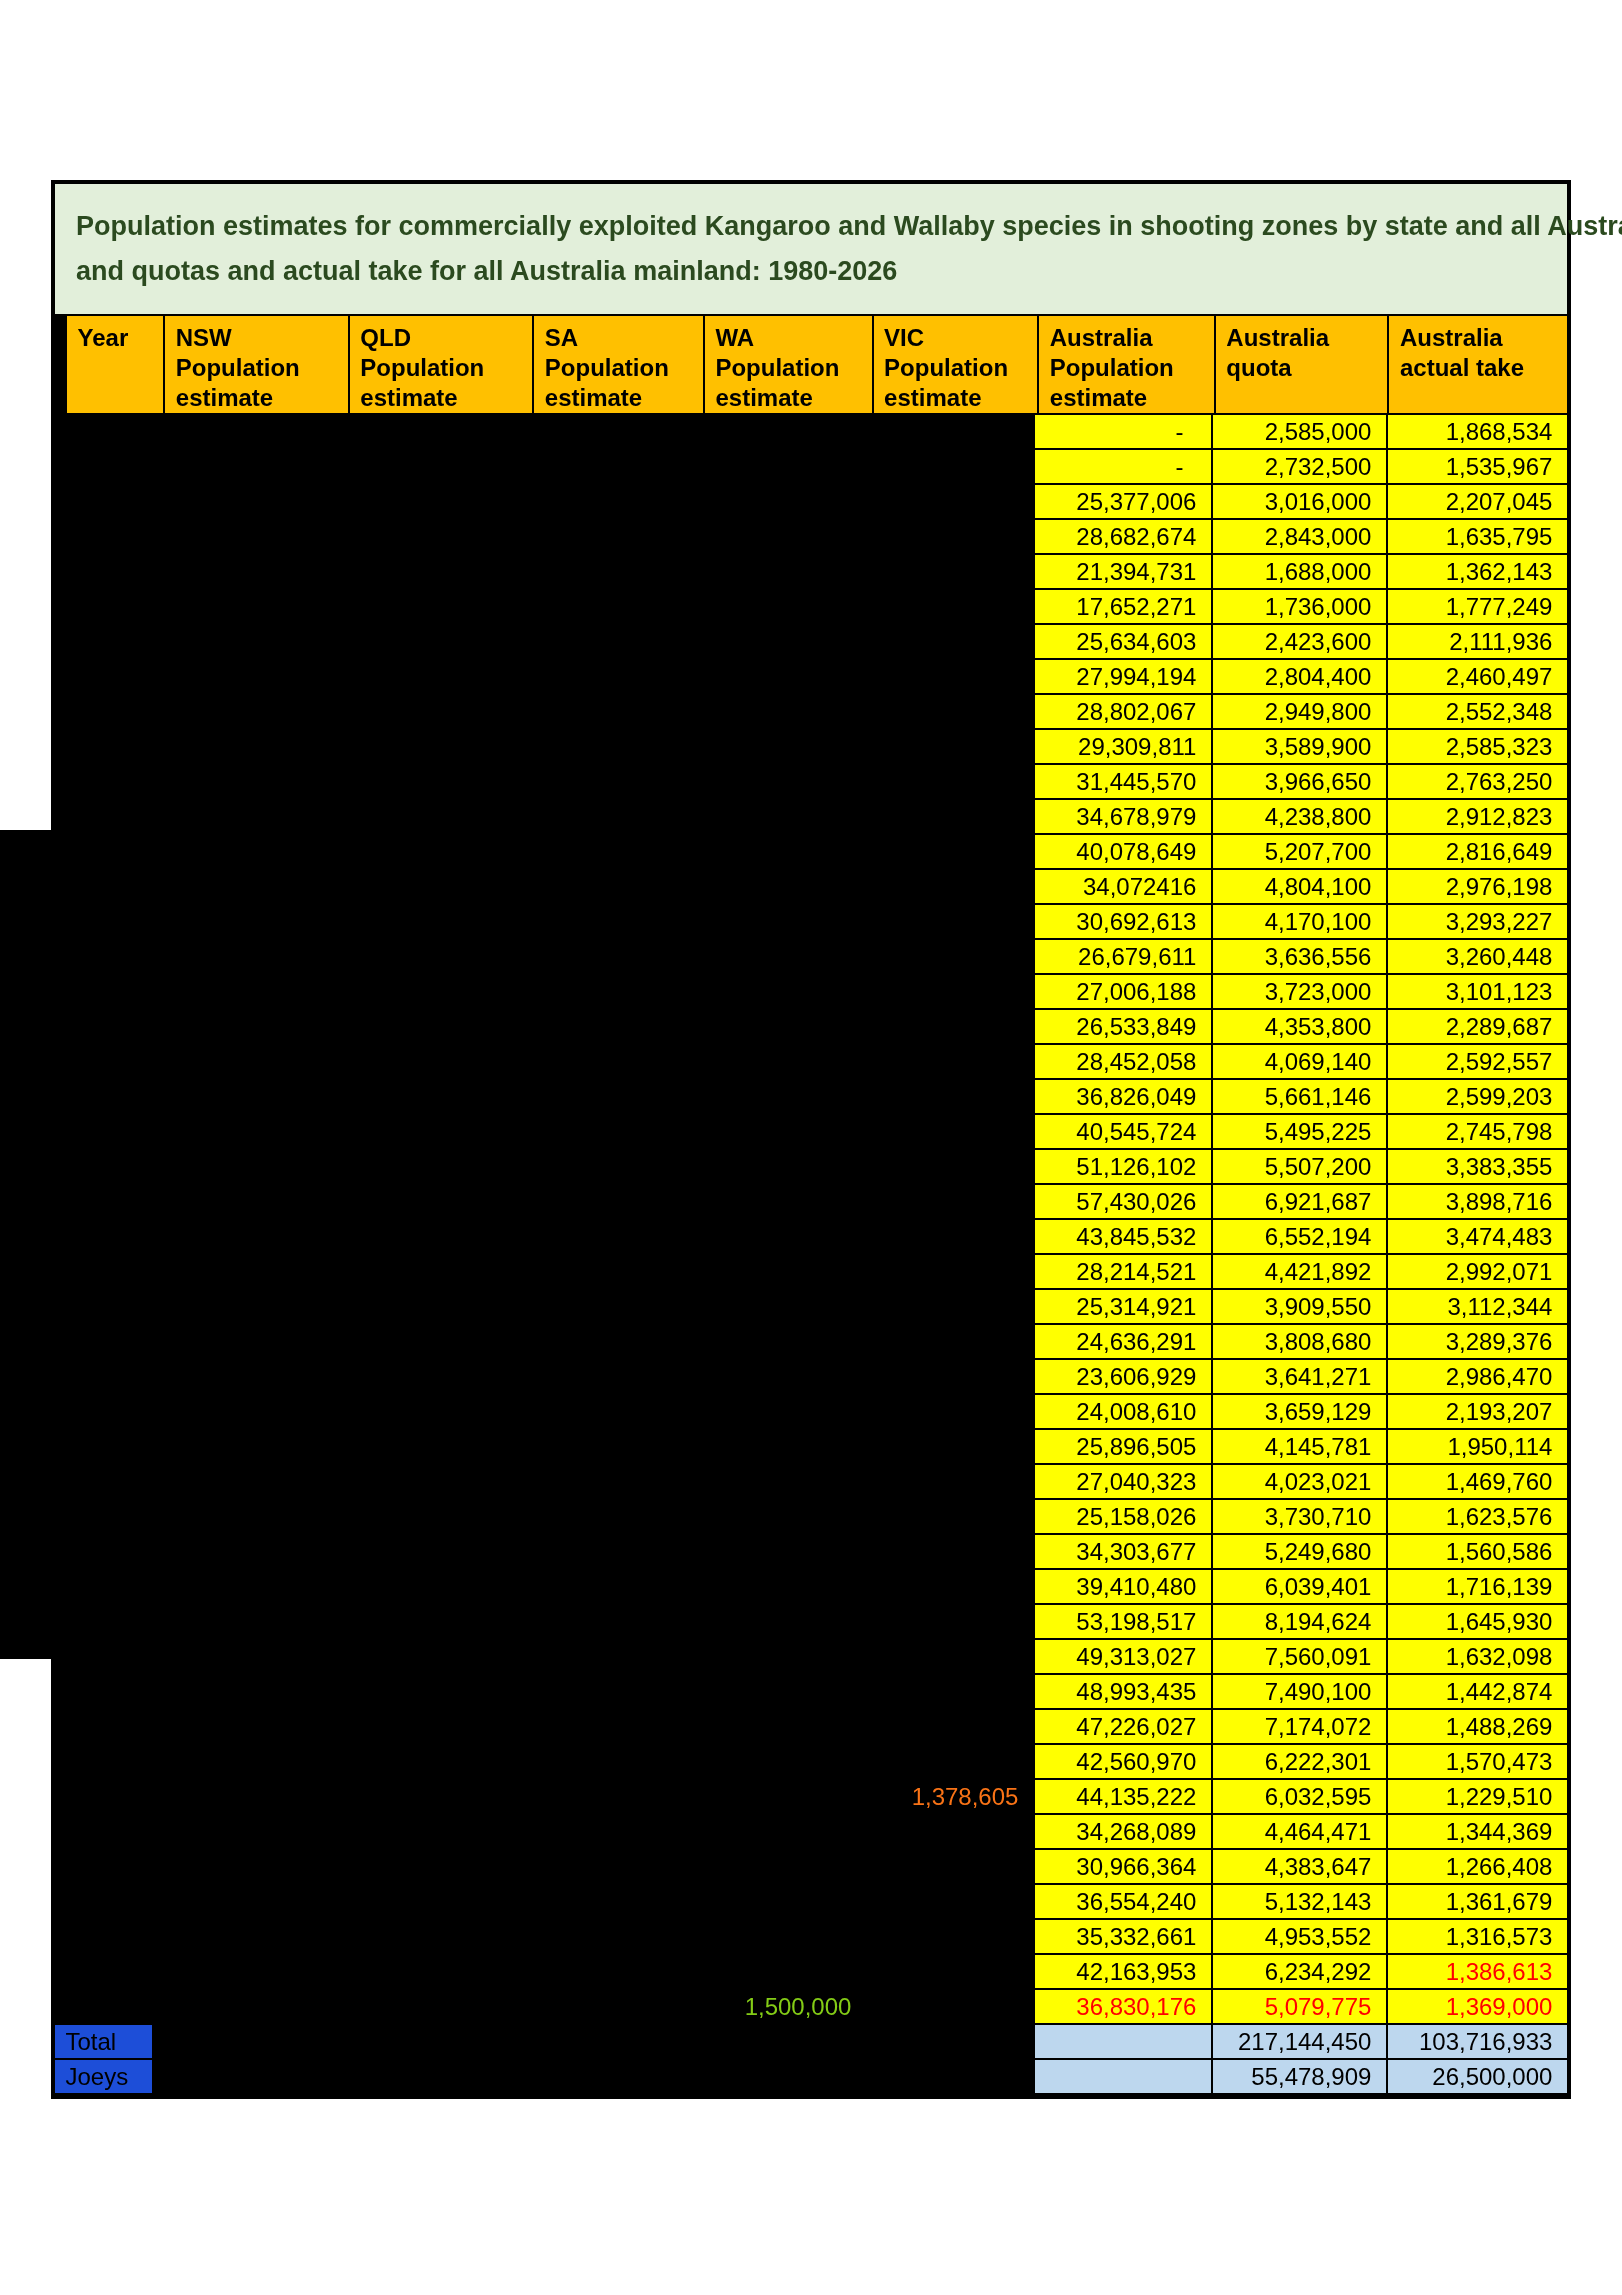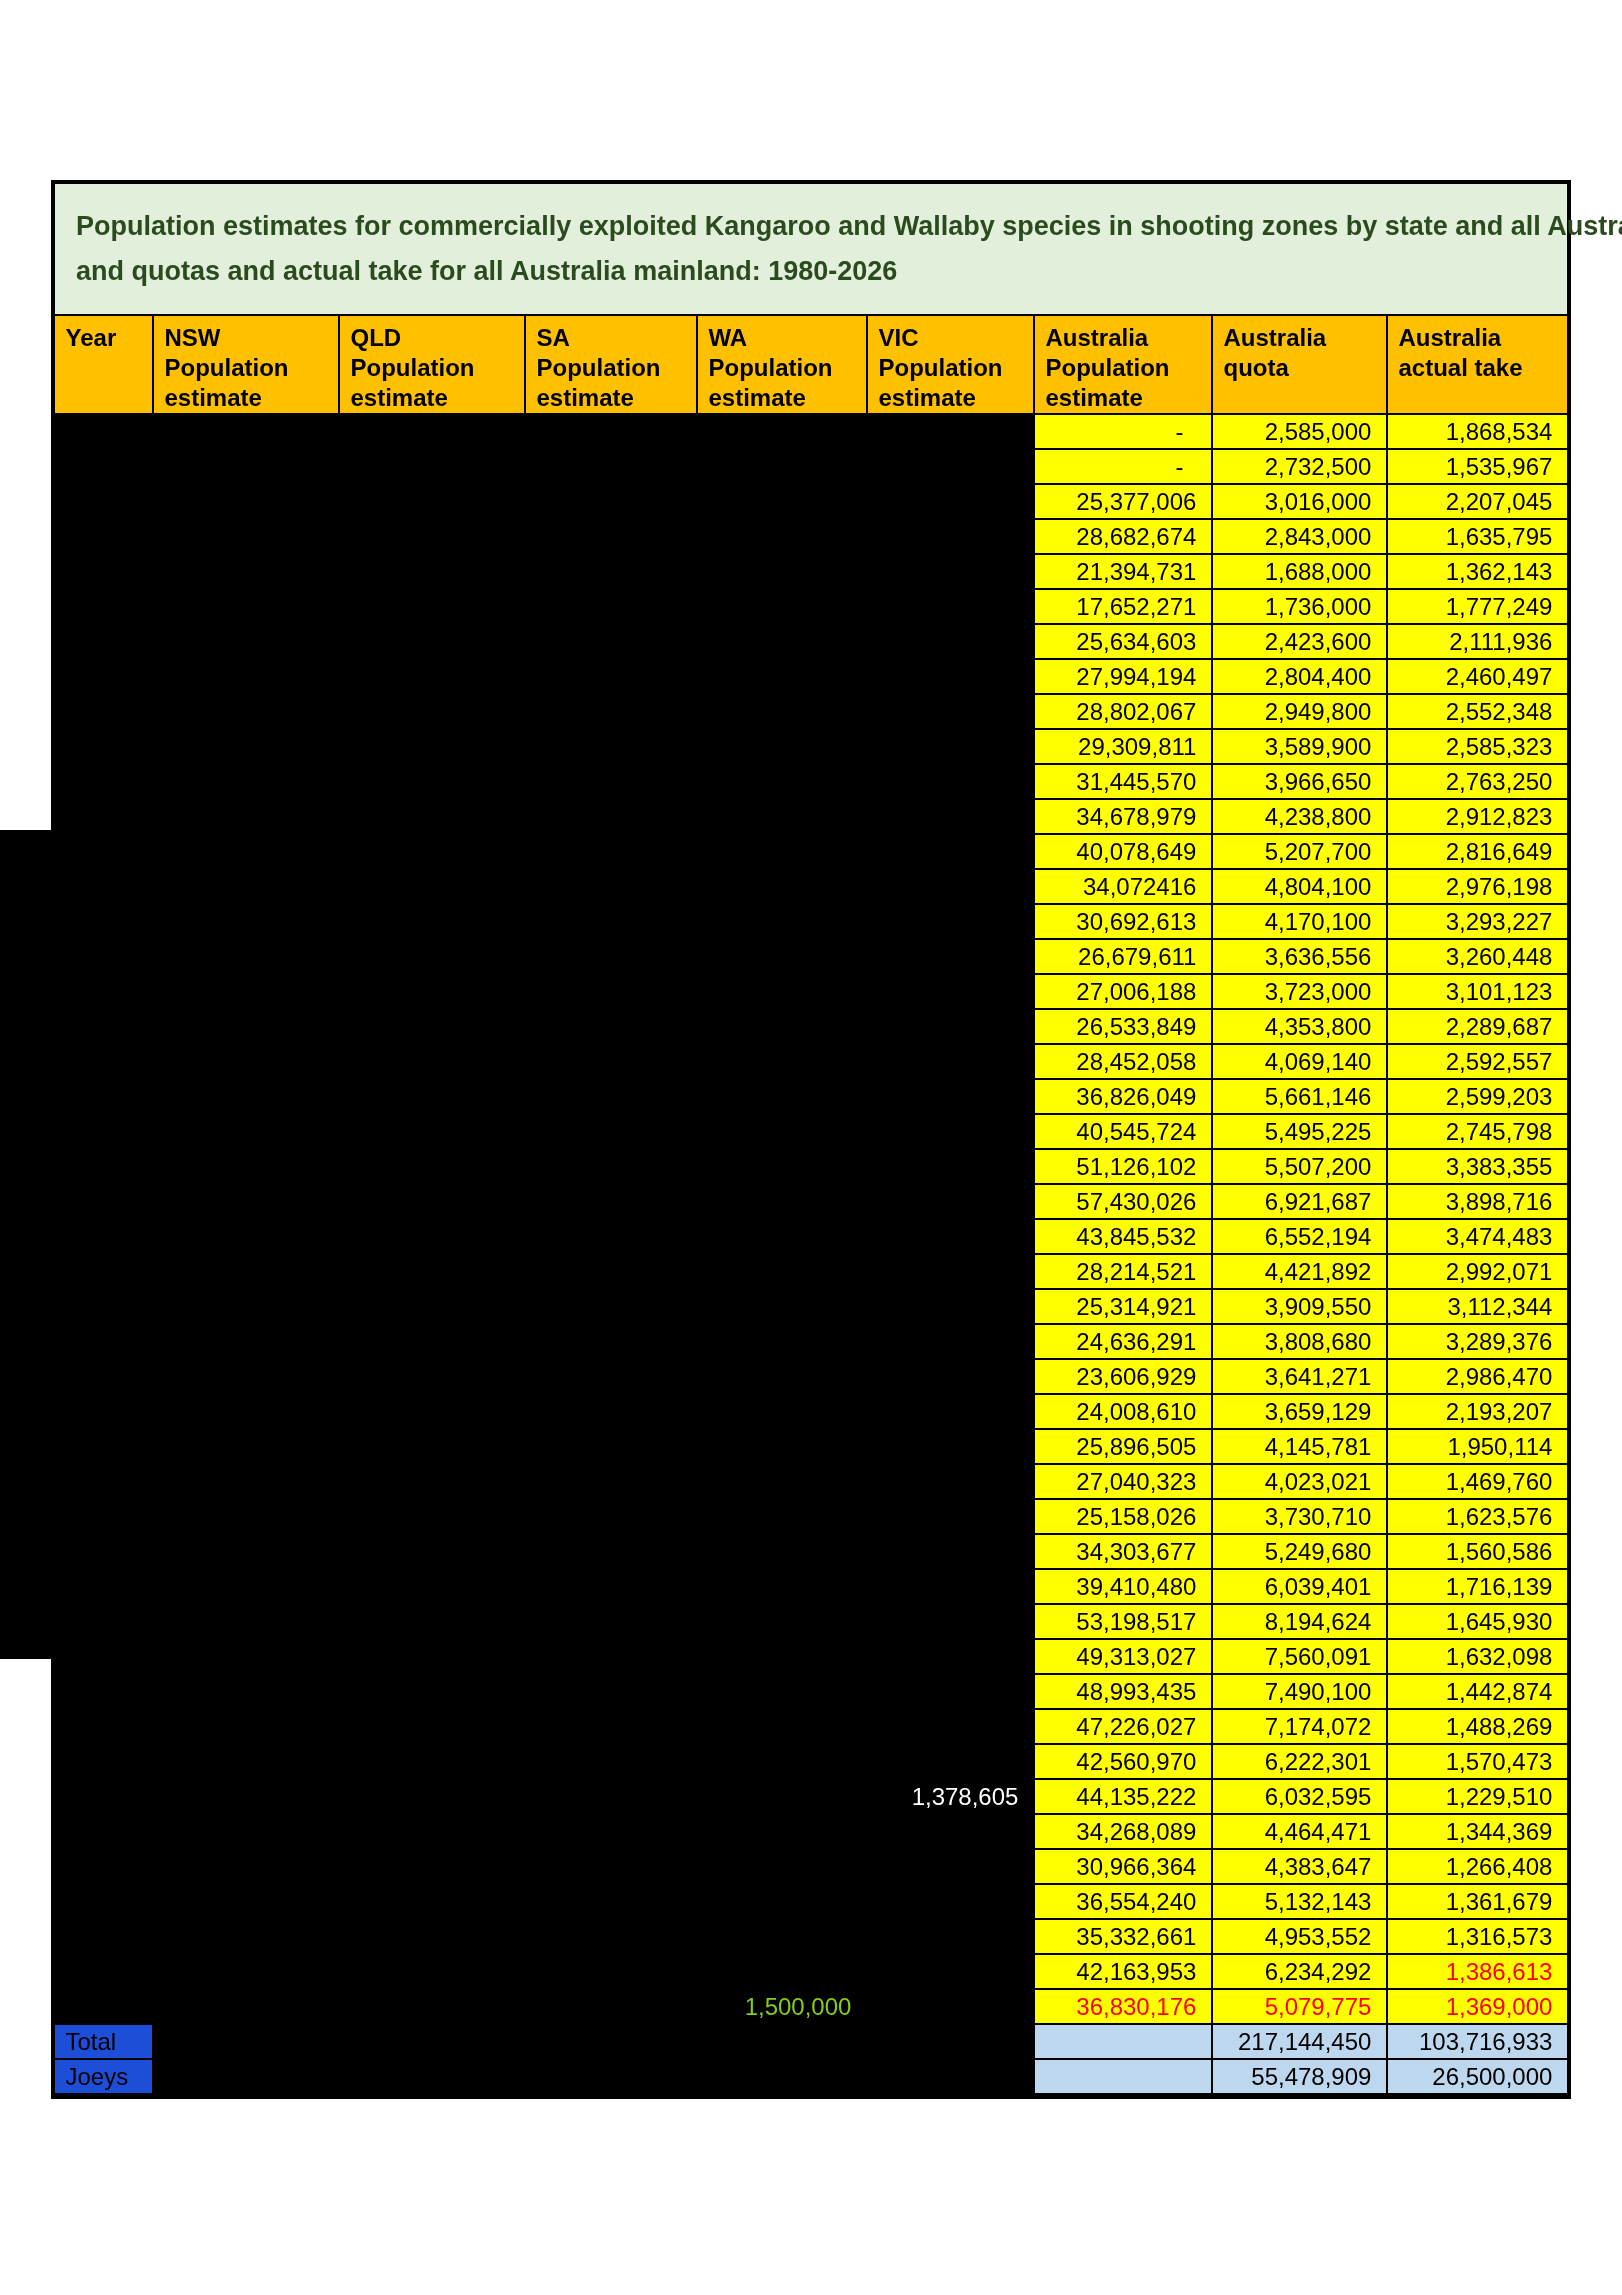--- a/index.html
+++ b/index.html
@@ -8,21 +8,21 @@
 
   .left-redaction{position:absolute;left:0;top:830px;width:53px;height:829px;background:#000;}
 
   .sheet{position:absolute;left:51px;top:180px;width:1520px;border:4px solid #000;box-sizing:border-box;background:#000;}
 
   .title-box{height:132px;background:#E2EFDA;display:flex;flex-direction:column;justify-content:center;
              padding-left:21px;padding-right:16px;box-sizing:border-box;border-bottom:2.4px solid #000;}
   .title-line{font-size:27px;font-weight:bold;color:#2B4A1F;line-height:45px;white-space:nowrap;}
 
   .row{display:flex;height:35px;}
-  .row.hdr-row{height:99px;}
+  .row.hdr-row{height:99px;margin-left:12px;}
   .row.trow{height:35px;}
 
   .cell{box-sizing:border-box;border-right:2.4px solid #000;border-bottom:2.4px solid #000;
         display:flex;align-items:center;overflow:hidden;}
   .cell:last-child{border-right:none;}
 
   
   .row > .cell:nth-child(1){width:99px;}
   .row > .cell:nth-child(2){width:186px;}
   .row > .cell:nth-child(3){width:186px;}
@@ -35,21 +35,21 @@
 
   .hdr{background:#FFC000;font-weight:bold;font-size:24px;line-height:30px;color:#000;
        display:block;padding:6.5px 6.5px 0 10.5px;}
 
   .blk{background:#000;border-color:#000;color:#000;}
   .val{background:#FFFF00;color:#000;}
   .num{justify-content:flex-end;padding-right:14.6px;font-size:24px;}
   .dash{padding-right:27.6px;}
   .red{color:#FF0000;padding-left:17px;}
   .wa-note{color:#84cc16;}
-  .vic-note{color:#ffffff;text-align:right;}
+  .vic-note{color:#f97316;text-align:right;}
 
   .lbl{background:#1d4ed8;font-size:24px;color:#000;padding-left:10.5px;}
   .tot{background:#BDD7EE;}
 </style>
 </head>
 <body>
 
 <div class="page">
 
   <div class="left-redaction"></div>

